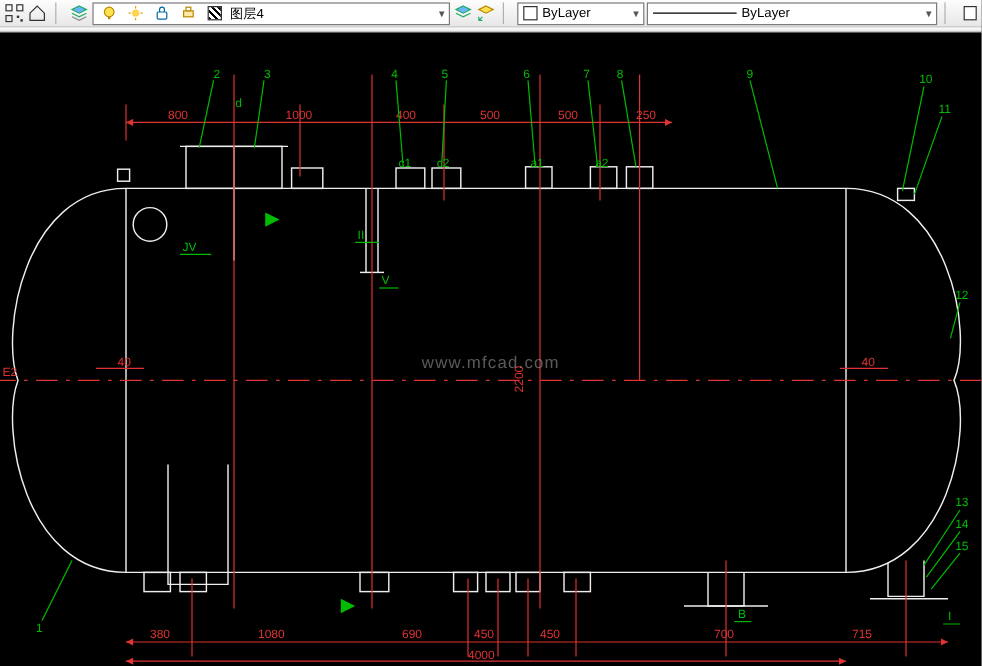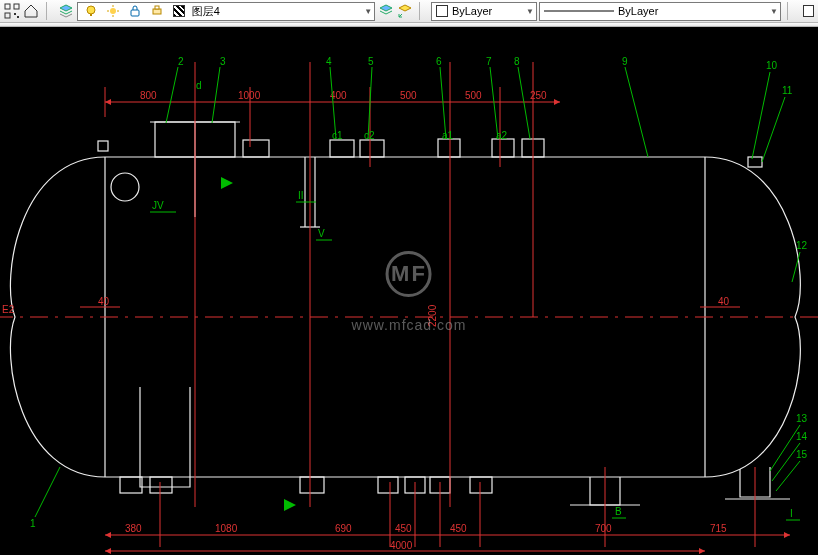--- a/index.html
+++ b/index.html
@@ -383,17 +383,16 @@
     <path class="tri" d="M221 150 L233 156 L221 162 Z"></path>
     <path class="tri" d="M284 472 L296 478 L284 484 Z"></path>
 
     <g class="whtline">
       <rect x="98" y="114" width="10" height="10"></rect>
     </g>
   </svg>
 
   <div class="watermark">
     <div class="mfbig">
-      <span class="mficon">MF</span>
     </div>
     <div class="mfurl">www.mfcad.com</div>
   </div>
 </div>
 
 </body></html>

